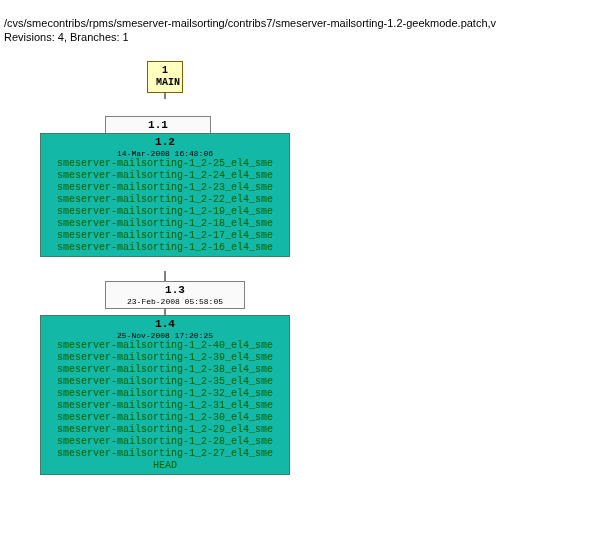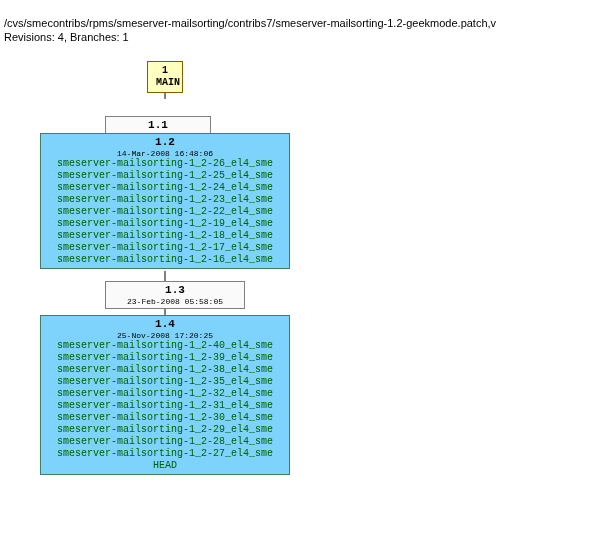--- a/index.html
+++ b/index.html
@@ -41,21 +41,21 @@
   }
   .rev-node .num {
     font-weight: bold;
     font-size: 11px;
   }
   .rev-node .date {
     font-size: 8px;
     text-align: center;
   }
   .tag-node {
-    background: #7dd3fc;
+    background: #14b8a6;
     border: 1px solid #408060;
     padding: 2px 6px;
   }
   .tag-node .num {
     font-weight: bold;
     font-size: 11px;
   }
   .tag-node .date {
     font-size: 8px;
   }
@@ -95,21 +95,20 @@
 
   <div class="node rev-node" style="left:105px; top:55px; width:106px;">
     <div class="num">1.1</div>
     <div class="date">14-Mar-2008 11:02:46</div>
   </div>
 
   <div class="node tag-node" style="left:40px; top:72px; width:250px;">
     <div class="num">1.2</div>
     <div class="date">14-Mar-2008 16:48:06</div>
     <div class="tags" id="tags12">
-        <div>smeserver-mailsorting-1_2-26_el4_sme</div>
         <div>smeserver-mailsorting-1_2-25_el4_sme</div>
         <div>smeserver-mailsorting-1_2-24_el4_sme</div>
         <div>smeserver-mailsorting-1_2-23_el4_sme</div>
         <div>smeserver-mailsorting-1_2-22_el4_sme</div>
         <div>smeserver-mailsorting-1_2-19_el4_sme</div>
         <div>smeserver-mailsorting-1_2-18_el4_sme</div>
         <div>smeserver-mailsorting-1_2-17_el4_sme</div>
         <div>smeserver-mailsorting-1_2-16_el4_sme</div>
       </div>
   </div>

